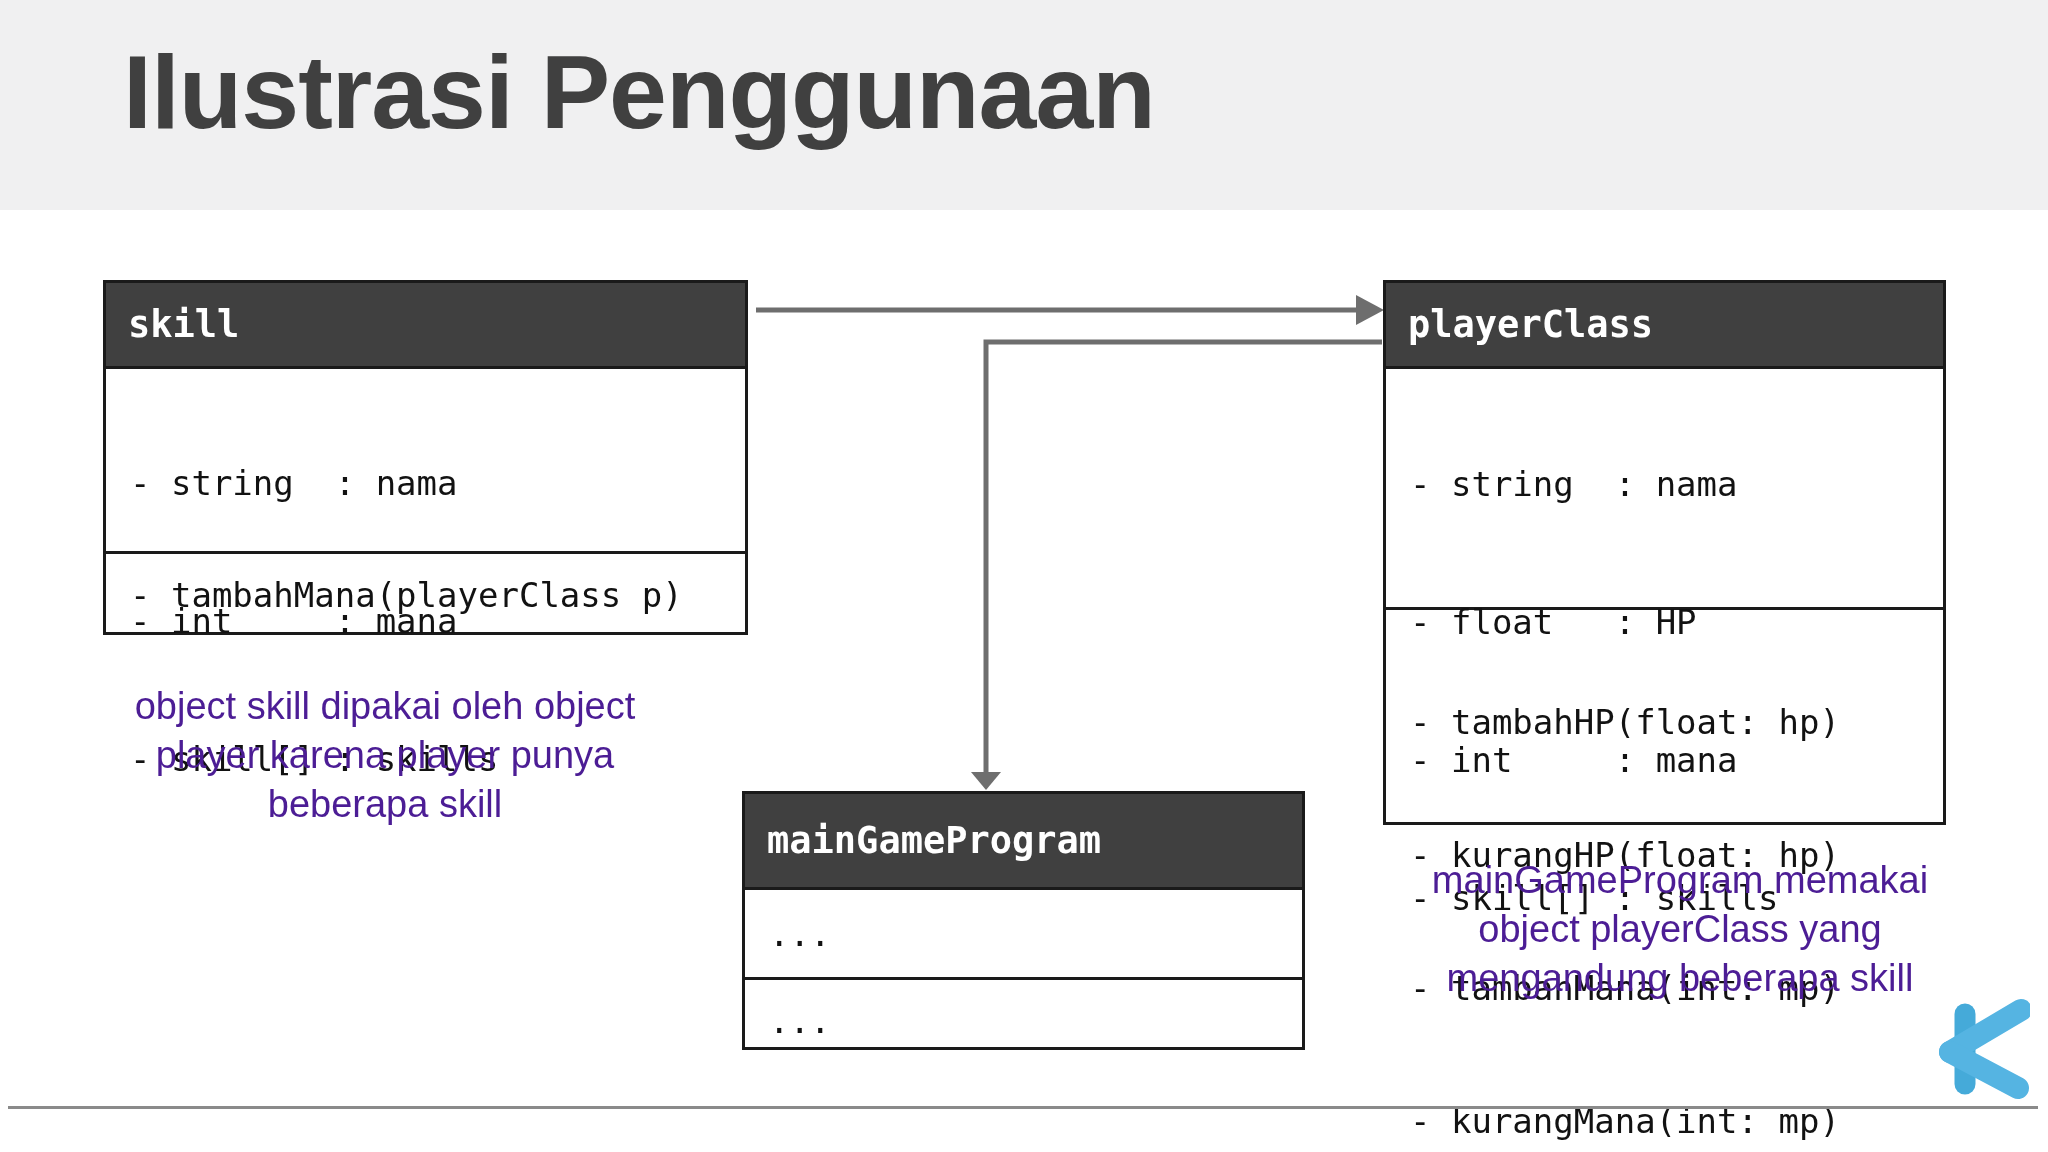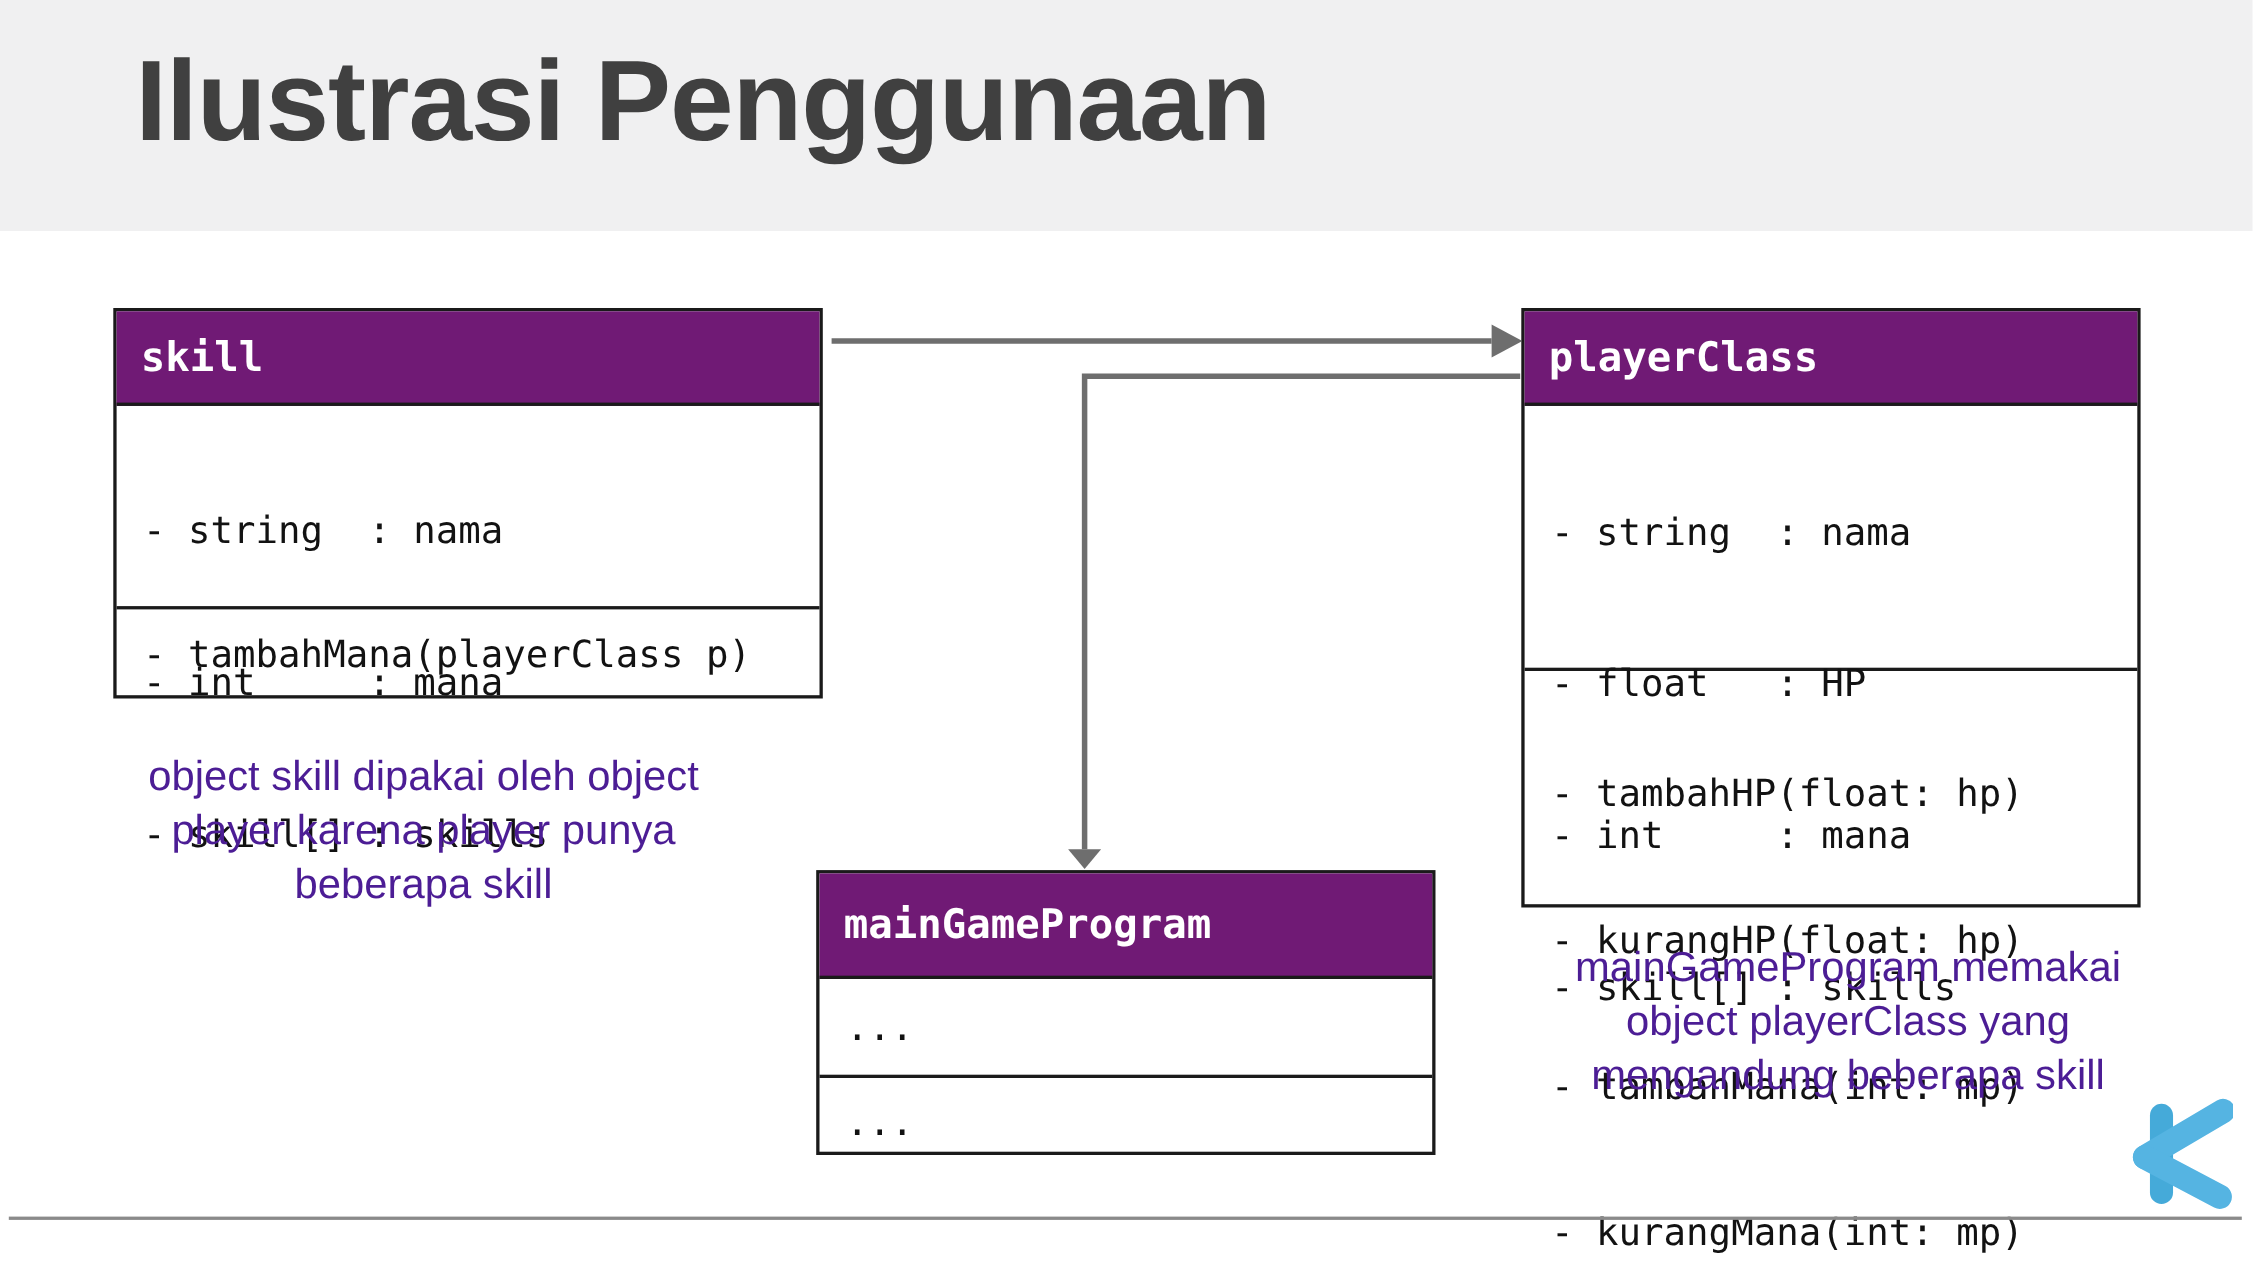--- a/index.html
+++ b/index.html
@@ -36,21 +36,21 @@
   
   .uml-class {
     position: absolute;
     box-sizing: border-box;
     border: 3px solid #1a1a1a;
     background: #ffffff;
     font-family: "DejaVu Sans Mono", monospace;
   }
   .uml-head {
     box-sizing: border-box;
-    background: #701a75;
+    background: #404040;
     border-bottom: 3px solid #1a1a1a;
     color: #ffffff;
     font-weight: bold;
     font-size: 37px;
     display: flex;
     align-items: center;
     padding-left: 22px;
     white-space: pre;
   }
   .uml-section {

